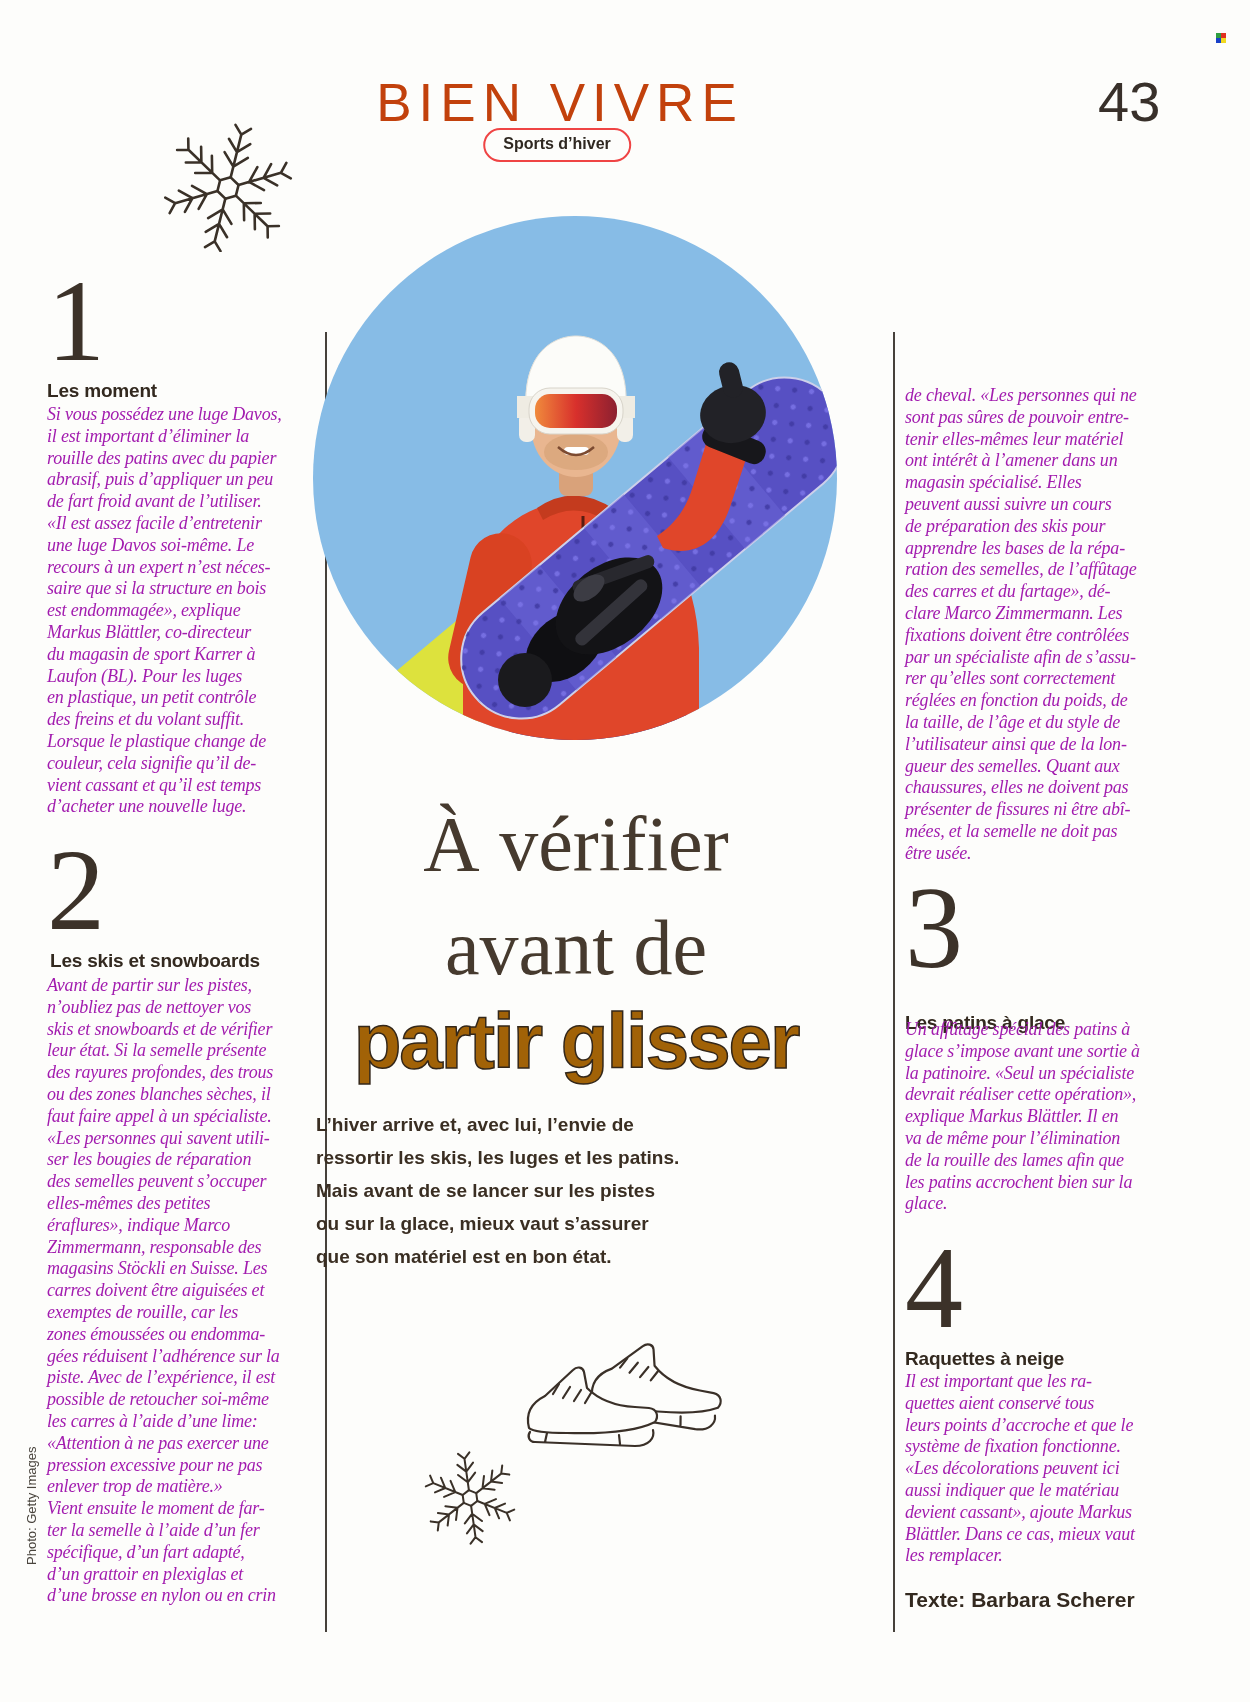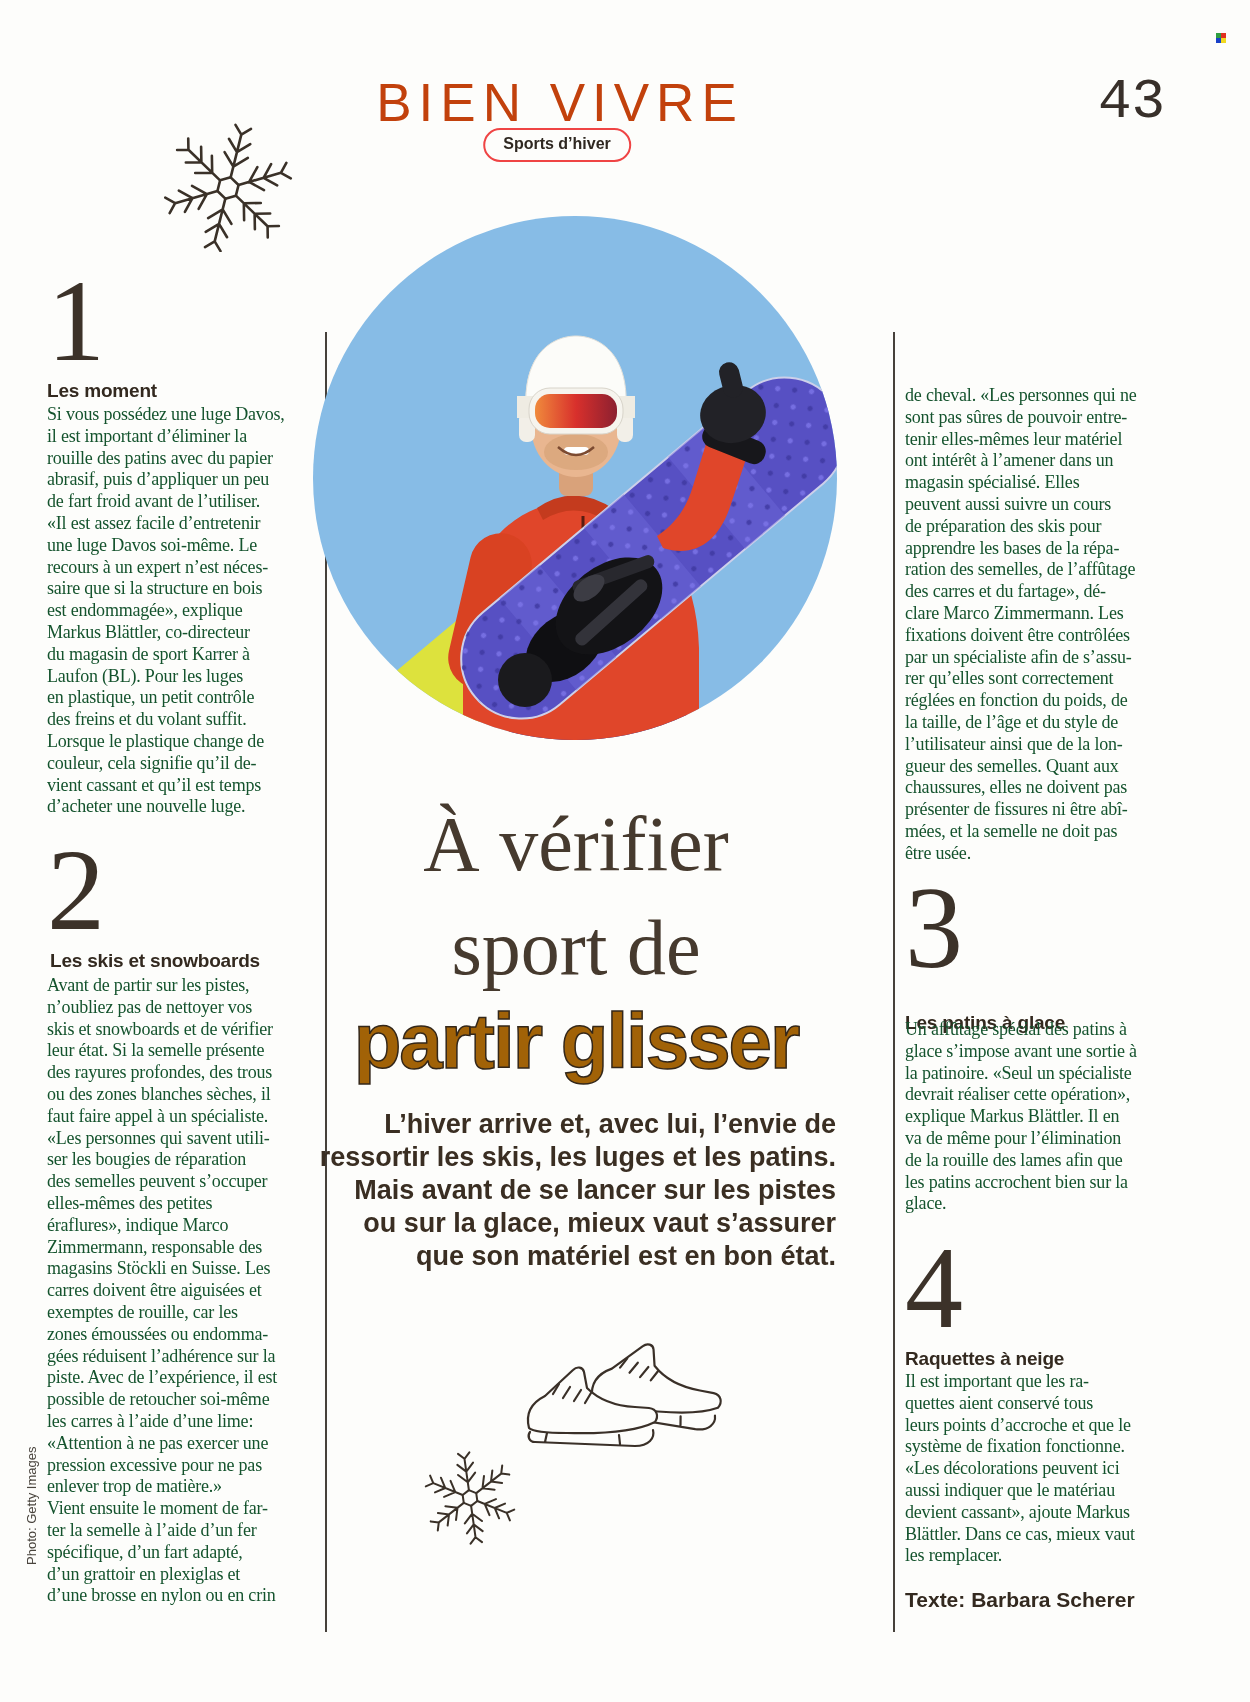--- a/index.html
+++ b/index.html
@@ -6,41 +6,41 @@
   body{width:1250px;height:1702px;position:relative;background:#fdfdfb;overflow:hidden;
        font-family:"Liberation Sans",sans-serif;color:#362d24;}
   .abs{position:absolute;}
   
   .kicker{left:0;width:1120px;text-align:center;top:76px;
     font-family:Liberation Sans, sans-serif;font-size:53px;line-height:1;
     letter-spacing:7px;color:#c2410c;}
   .badge{left:557px;top:128px;transform:translateX(-50%);
     border:2px solid #ef4444;border-radius:999px;padding:5px 18px 7px;
     font-size:16px;font-weight:bold;color:#2f2821;white-space:nowrap;}
-  .pagenum{left:1098px;top:74px;font-family:Liberation Mono, monospace;
+  .pagenum{left:1098px;top:74px;font-family:Liberation Sans, sans-serif;
     font-size:56px;line-height:1;color:#38302a;}
   .regmark{left:1216px;top:33px;width:10px;height:10px;display:grid;
     grid-template-columns:5px 5px;grid-template-rows:5px 5px;}
   .regmark i{display:block;}
   
   .divider{width:2px;top:332px;height:1300px;background:#46413b;}
   
   .bodytxt{font-family:"Liberation Serif",serif;font-size:18px;line-height:21.8px;
-    letter-spacing:-0.2px;color:#14532d;white-space:pre;}
+    letter-spacing:-0.2px;color:#a21caf;white-space:pre;font-style:italic;}
   .num{font-family:"Liberation Serif",serif;font-size:116px;line-height:1;color:#3c3229;}
   .h{font-size:19px;line-height:22px;font-weight:bold;color:#33291f;letter-spacing:-0.2px;}
   
   .feature-serif{left:316px;width:520px;top:792px;text-align:center;
     font-family:"Liberation Serif",serif;font-size:78px;line-height:104px;
     color:#463a2e;white-space:pre;}
   .feature-bold{left:316px;width:520px;top:1002px;text-align:center;
     font-size:78px;line-height:1;font-weight:bold;letter-spacing:-2px;
     color:#a16207;-webkit-text-stroke:1.5px #33271a;}
-  .intro{left:316px;width:520px;top:1108px;text-align:right;
-    font-size:27px;line-height:33px;font-weight:bold;color:#3a2e22;white-space:pre;}
+  .intro{left:316px;width:520px;top:1108px;text-align:left;
+    font-size:19px;line-height:33px;font-weight:bold;color:#3a2e22;white-space:pre;}
   .byline{left:905px;top:1588px;font-size:21px;font-weight:bold;color:#33291f;}
   .credit{left:24px;top:1565px;transform:rotate(-90deg);transform-origin:0 0;
     font-size:13px;color:#4a453e;white-space:nowrap;}
   .photo{left:313px;top:216px;width:524px;height:524px;}
 </style>
 </head>
 <body>
 
 <div class="abs regmark">
   <i style="background:#2f9e41"></i>
@@ -182,21 +182,21 @@
 «Attention à ne pas exercer une
 pression excessive pour ne pas
 enlever trop de matière.»
 Vient ensuite le moment de far-
 ter la semelle à l’aide d’un fer
 spécifique, d’un fart adapté,
 d’un grattoir en plexiglas et
 d’une brosse en nylon ou en crin</div>
 
 <div class="abs feature-serif">À vérifier
-sport de</div>
+avant de</div>
 <div class="abs feature-bold">partir glisser</div>
 <div class="abs intro">L’hiver arrive et, avec lui, l’envie de
 ressortir les skis, les luges et les patins.
 Mais avant de se lancer sur les pistes
 ou sur la glace, mieux vaut s’assurer
 que son matériel est en bon état.</div>
 
 <svg class="abs" style="left:513px;top:1322px" width="210" height="160" viewBox="0 0 210 160">
   <g stroke="#3a3028" stroke-width="2.2" stroke-linecap="round" stroke-linejoin="round">
 

